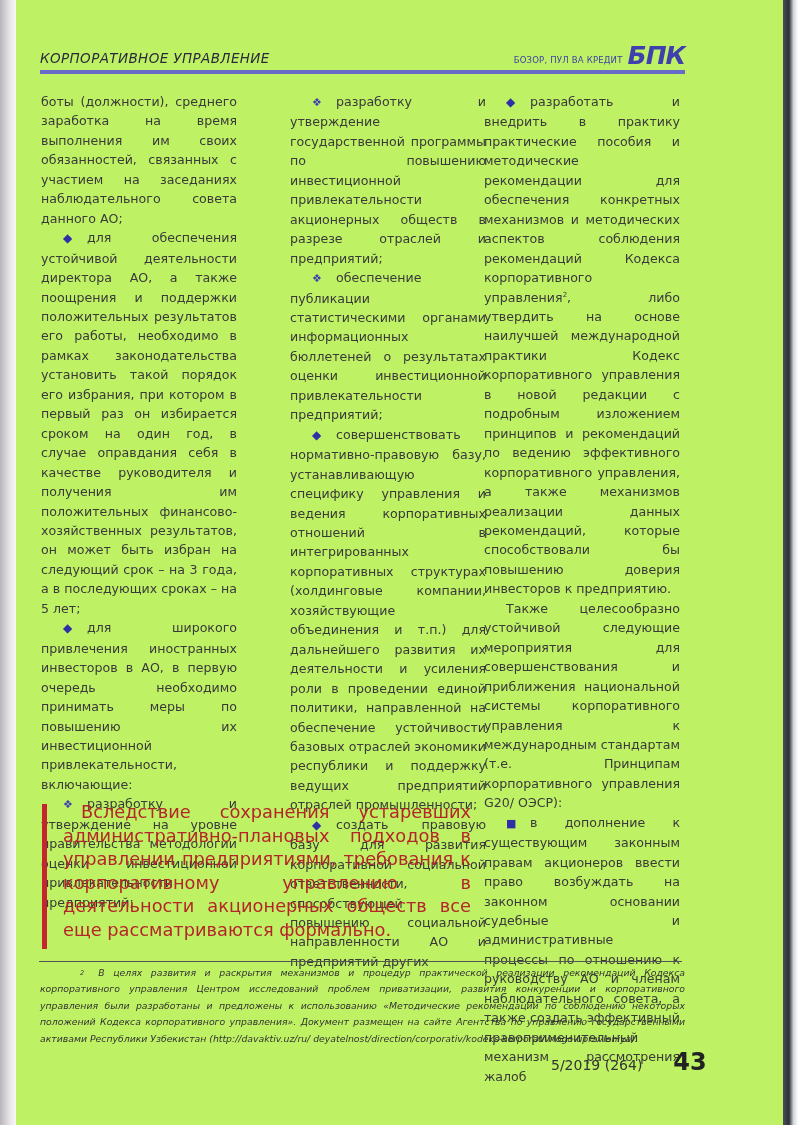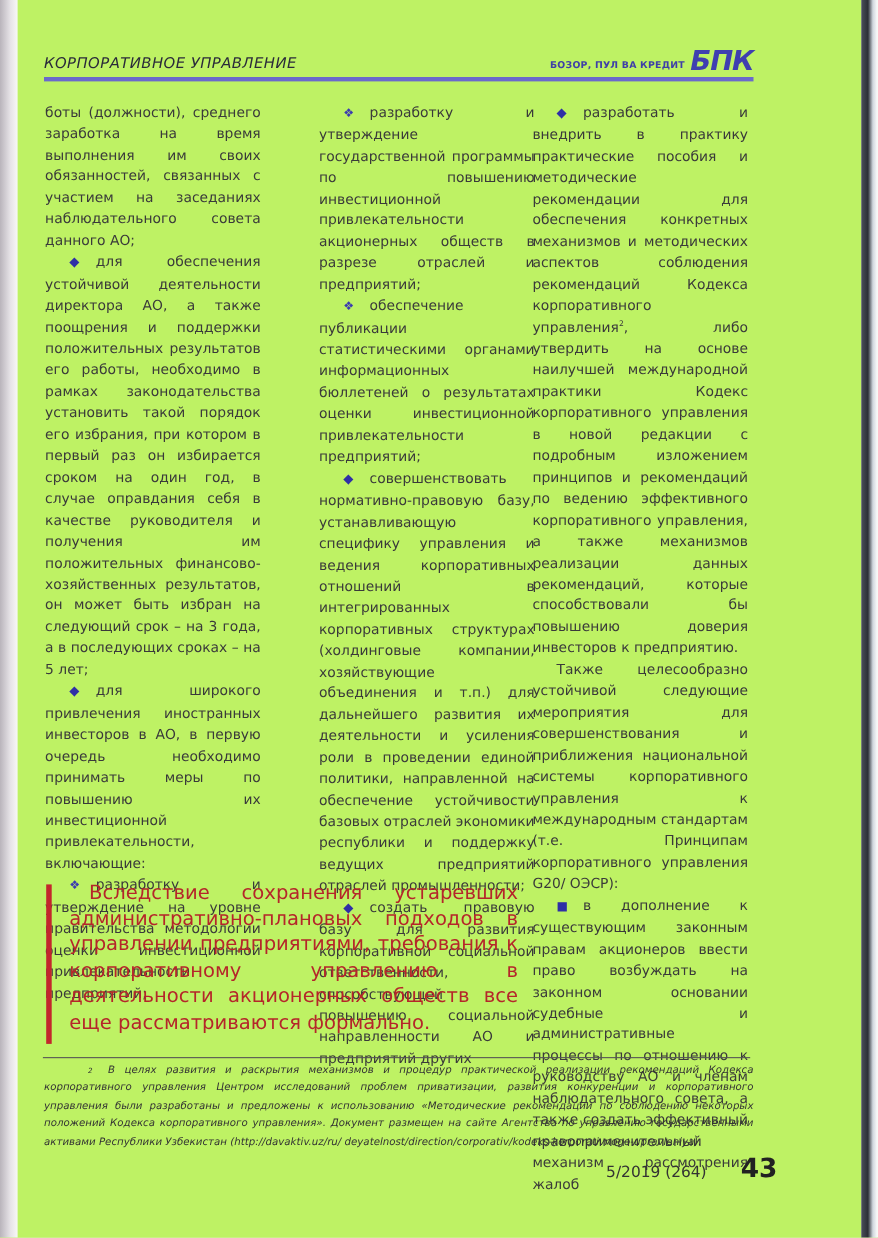--- a/index.html
+++ b/index.html
@@ -3,21 +3,21 @@
 <meta charset="utf-8">
 <style>
   html,body{margin:0;padding:0;}
   body{width:798px;height:1125px;background:#e9e9ec;position:relative;overflow:hidden;font-family:"DejaVu Sans","Liberation Sans",sans-serif;}
   .page{position:absolute;left:0;top:0;width:783px;height:1125px;background:#bef264;}
   .left-shadow{position:absolute;left:0;top:0;width:16px;height:1125px;background:linear-gradient(to right,#b9b4bb,#e7e4e8 60%,#f8f7f7);}
   .right-edge{position:absolute;left:783px;top:0;width:15px;height:1125px;background:linear-gradient(to right,#4a4f5a,#2b2f36 40%,#cfd6dc 70%,#ffffff);}
   .header{position:absolute;left:40px;top:48px;width:645px;height:22px;}
   .section-title{position:absolute;left:0;top:2px;font-size:13.5px;font-style:italic;color:#2a2a3a;letter-spacing:.4px;}
   .brand{position:absolute;right:0;top:-4px;display:flex;align-items:flex-end;}
-  .brand-tagline{font-size:8.5px;font-weight:bold;color:#3e3ea8;margin-right:5px;margin-bottom:3px;letter-spacing:.2px;}
+  .brand-tagline{font-size:8.5px;font-weight:normal;color:#3e3ea8;margin-right:5px;margin-bottom:3px;letter-spacing:.2px;}
   .brand-logo{font-size:25px;font-weight:bold;font-style:italic;color:#3f3fb0;line-height:24px;letter-spacing:-1px;}
   .header-rule{position:absolute;left:40px;top:70px;width:645px;height:4px;background:#6a6acb;}
   .col{position:absolute;top:92px;width:196px;font-size:12.6px;line-height:19.45px;color:#3a3a3a;text-align:justify;}
   .col p{margin:0;}
   .col p.ind{text-indent:22px;}
   .c1{left:41px;}
   .c2{left:262px;margin-left:28px;}
   .c3{left:484px;}
   .bullet{display:inline-block;width:24px;text-indent:0;color:#2f2fa6;}
   .diamond{font-size:12px;}

